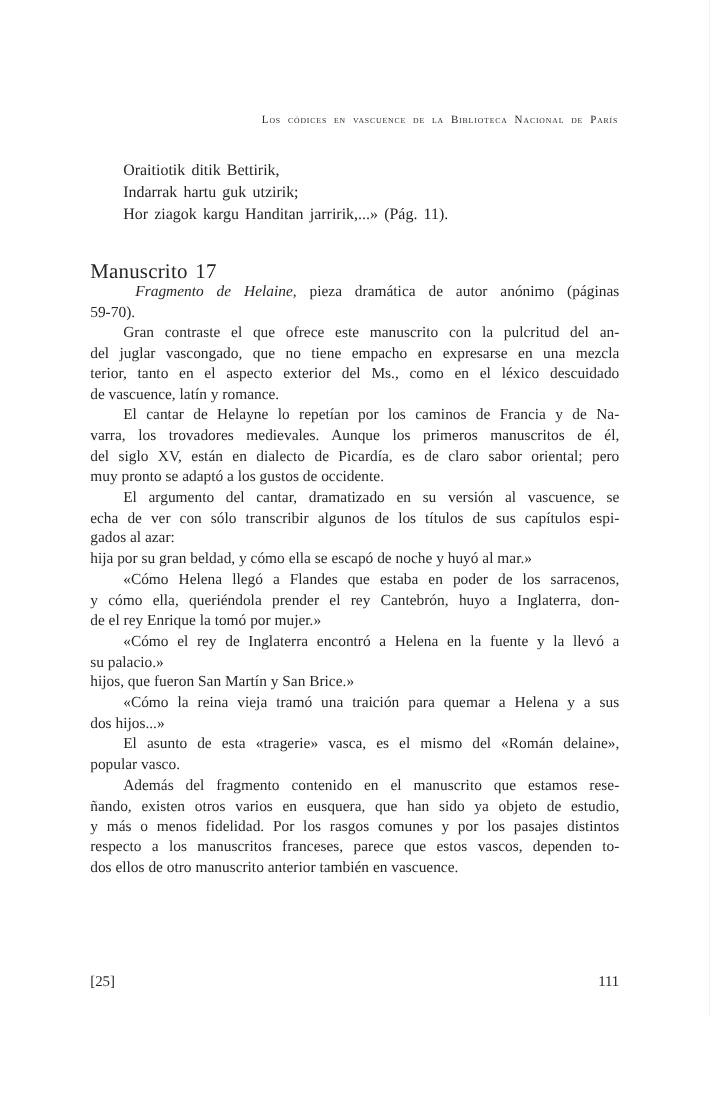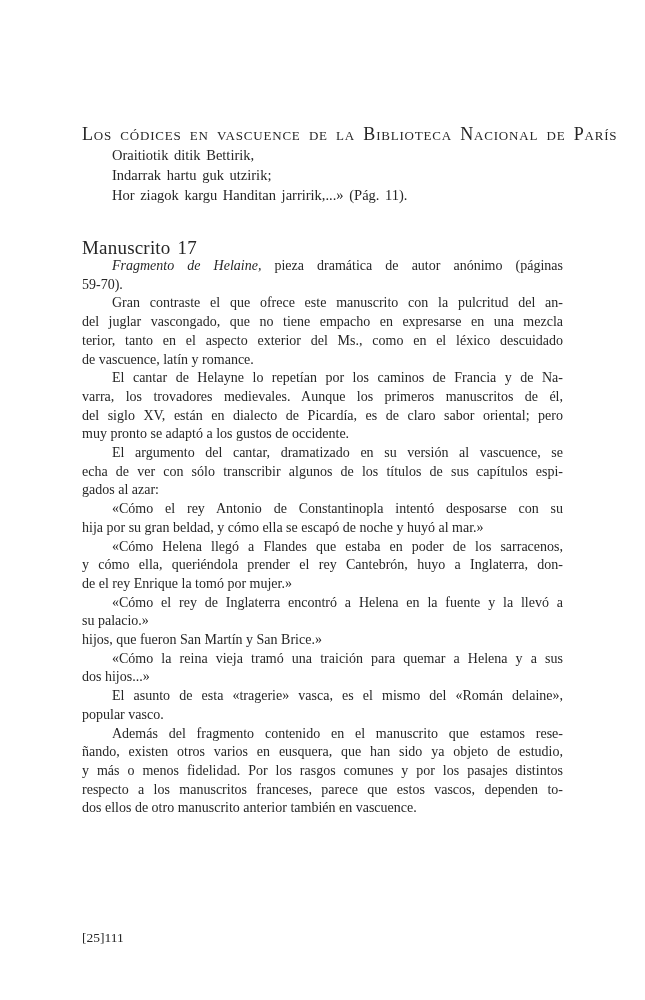--- a/index.html
+++ b/index.html
@@ -8,26 +8,26 @@
     width: 645px;
     height: 1000px;
     margin: 0 auto;
     background: #ffffff;
     font-family: "Liberation Serif", serif;
     color: #262626;
     overflow: hidden;
   }
   .running-head {
     position: absolute;
-    top: 124px;
+    top: 104px;
     left: 82px;
     width: 480px;
-    text-align: left;
+    text-align: right;
     font-variant: small-caps;
-    font-size: 18px;
+    font-size: 10px;
     letter-spacing: 0.8px;
     word-spacing: 3px;
     white-space: nowrap;
   }
   .verse {
     position: absolute;
     top: 146px;
     left: 112px;
     font-size: 14.5px;
     line-height: 19.8px;
@@ -49,27 +49,28 @@
     width: 481px;
     font-size: 14px;
     line-height: 18.7px;
   }
   .line {
     text-align: justify;
     text-align-last: justify;
   }
   .line.last { text-align-last: left; }
   .line.first { text-indent: 30px; }
-  .italic { font-style: italic; }
+  .italic { font-style: italic; margin-left: 11px; }
   .page-footer {
     position: absolute;
-    top: 930px;
+    top: 884px;
     left: 82px;
     width: 481px;
     display: flex;
+    justify-content: space-between;
     font-size: 13.5px;
   }
 </style>
 </head>
 <body>
 
 <div class="page" style="color: rgb(38, 38, 38); background: rgb(255, 255, 255);">
 
   <div class="running-head">Los códices en vascuence de la Biblioteca Nacional de París</div>
 
@@ -97,21 +98,20 @@
         <div class="line"><span>varra, los trovadores medievales. Aunque los primeros manuscritos de él,</span></div>
         <div class="line"><span>del siglo XV, están en dialecto de Picardía, es de claro sabor oriental; pero</span></div>
         <div class="line last"><span>muy pronto se adaptó a los gustos de occidente.</span></div>
       </div>
       <div>
         <div class="line first"><span>El argumento del cantar, dramatizado en su versión al vascuence, se</span></div>
         <div class="line"><span>echa de ver con sólo transcribir algunos de los títulos de sus capítulos espi-</span></div>
         <div class="line last"><span>gados al azar:</span></div>
       </div>
       <div>
-        <div class="line first"><span>«Cómo el rey Antonio de Constantinopla intentó desposarse con su</span></div>
         <div class="line last"><span>hija por su gran beldad, y cómo ella se escapó de noche y huyó al mar.»</span></div>
       </div>
       <div>
         <div class="line first"><span>«Cómo Helena llegó a Flandes que estaba en poder de los sarracenos,</span></div>
         <div class="line"><span>y cómo ella, queriéndola prender el rey Cantebrón, huyo a Inglaterra, don-</span></div>
         <div class="line last"><span>de el rey Enrique la tomó por mujer.»</span></div>
       </div>
       <div>
         <div class="line first"><span>«Cómo el rey de Inglaterra encontró a Helena en la fuente y la llevó a</span></div>
         <div class="line last"><span>su palacio.»</span></div>

